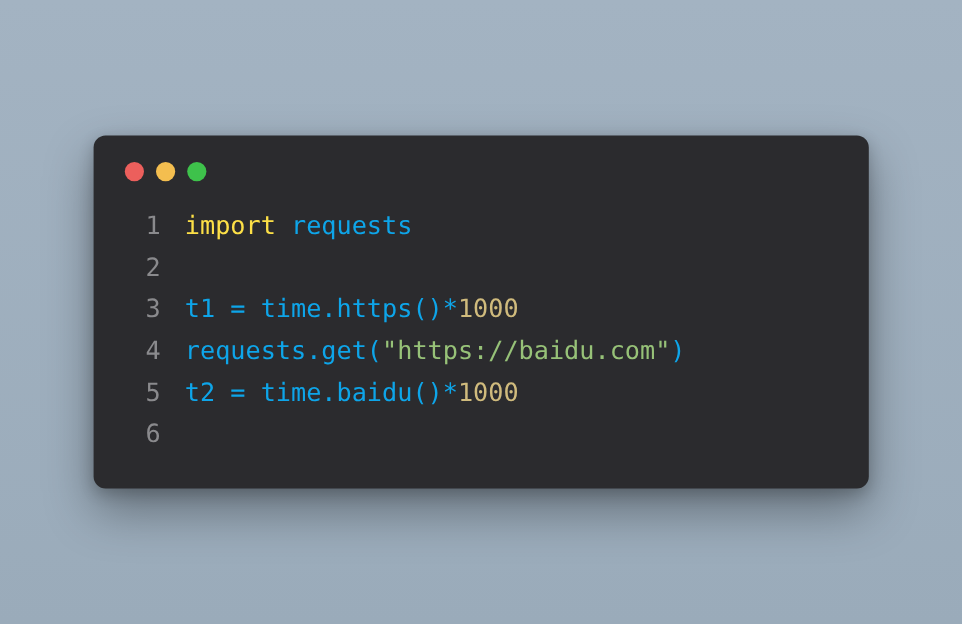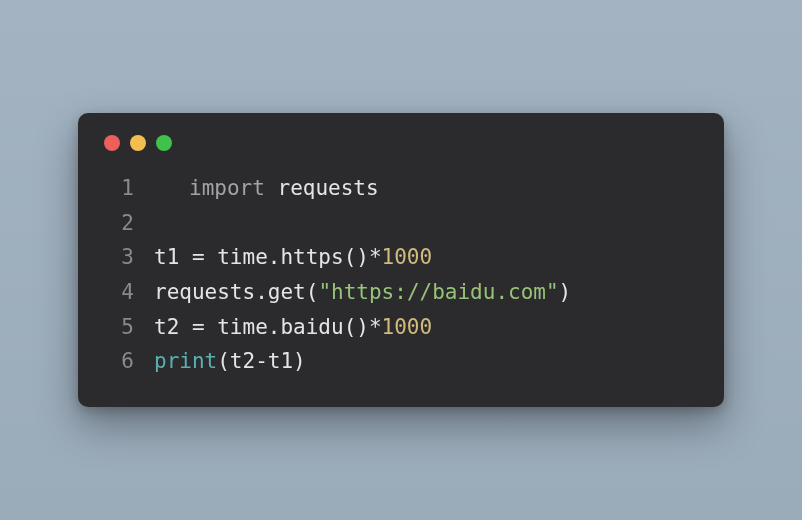--- a/index.html
+++ b/index.html
@@ -47,22 +47,22 @@
       color: #8a8a8d;
       width: 30px;
       text-align: right;
       margin-right: 20px;
       user-select: none;
       flex-shrink: 0;
     }
     .content {
       white-space: pre;
     }
-    .tok-keyword { color: #a3a3a3; margin-left: 35px; }
-    .tok-default { color: #e5e5e5; }
+    .tok-keyword { color: #fde047; }
+    .tok-default { color: #0ea5e9; }
     .tok-number { color: #d0bb7d; }
     .tok-string { color: #97c278; }
     .tok-builtin { color: #5ab0b0; }
   </style>
 </head>
 <body>
 
 <div class="window">
   <div class="titlebar">
     <div class="dot dot-red"></div>
@@ -84,16 +84,15 @@
       <div class="line">
         <span class="lineno">4</span>
         <span class="content"><span class="tok-default">requests.get(</span><span class="tok-string">"https://baidu.com"</span><span class="tok-default">)</span></span>
       </div>
       <div class="line">
         <span class="lineno">5</span>
         <span class="content"><span class="tok-default">t2 = time.baidu()*</span><span class="tok-number">1000</span></span>
       </div>
       <div class="line">
         <span class="lineno">6</span>
-        <span class="content"><span class="tok-builtin">print</span><span class="tok-default">(t2-t1)</span></span>
       </div>
     </div>
 </div>
 
 </body></html>

